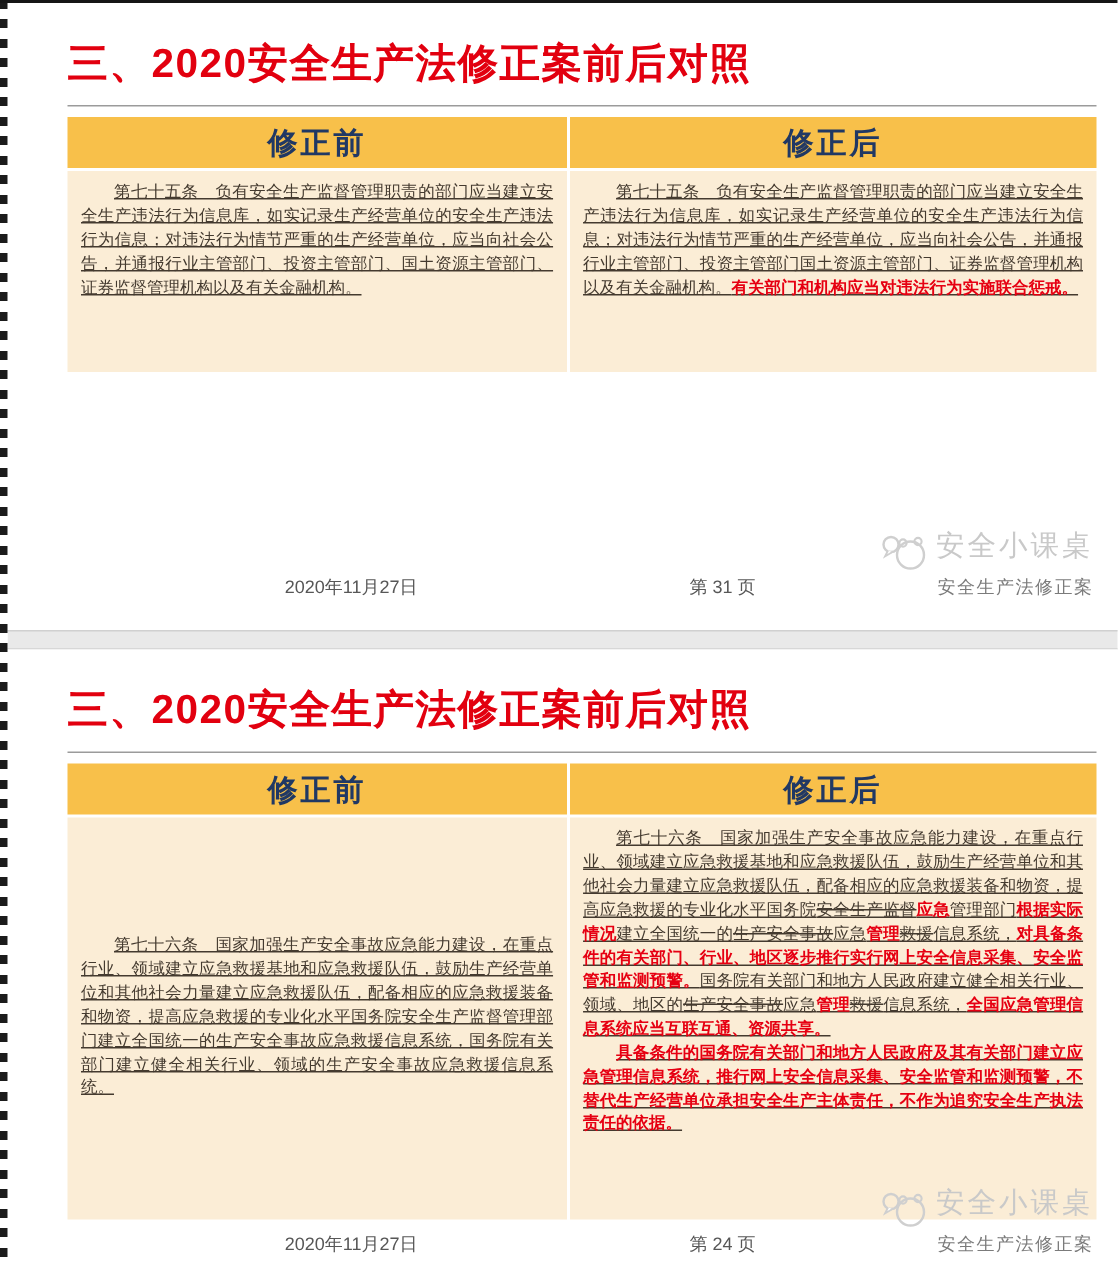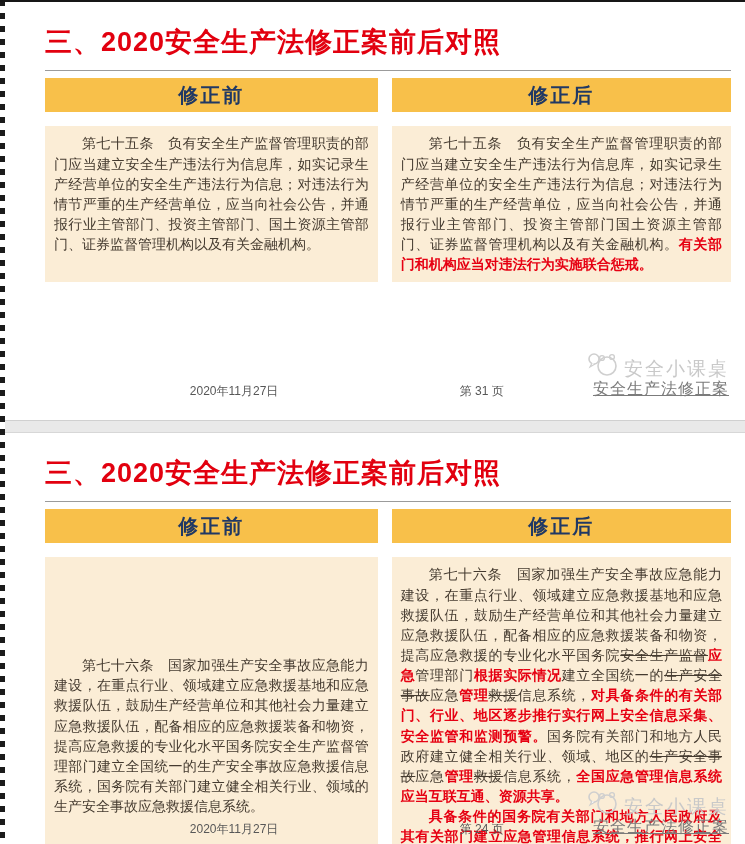--- a/index.html
+++ b/index.html
@@ -19,49 +19,49 @@
   #slide1{top:2px;height:418px;}
   #slide2{top:433px;height:411px;}
   .slide-inner{padding:24px 14px 0 40px;}
 
   .slide-title{
     color:#e2000f;font-weight:bold;font-size:27px;letter-spacing:1px;
     margin:0;line-height:1.2;
   }
   .title-underline{height:0;border-bottom:1px solid #9b9b9b;margin-top:12px;}
 
-  .cmp-table{margin-top:7px;display:grid;grid-template-columns:48.5% 1fr;gap:14px;}
+  .cmp-table{margin-top:7px;display:grid;grid-template-columns:48.5% 1fr;gap:2px;}
   .hdr-cell{
     background:#f8c04a;height:34px;display:flex;align-items:center;justify-content:center;
     color:#203864;font-size:20px;font-weight:bold;letter-spacing:2px;
   }
   .body-cell{
-    background:#fbedd6;color:#443a2f;font-size:14px;line-height:1.44;
-    padding:7px 9px 8px 9px;box-sizing:border-box;text-align:justify;
+    background:#fbedd6;color:#443a2f;font-size:11px;line-height:1.44;
+    padding:7px 9px 8px 9px;box-sizing:border-box;text-align:justify;text-decoration:underline;
   }
   #slide1 .body-cell{min-height:134px;}
   #slide2 .body-cell{min-height:268px;}
   #slide2 .cell-before{display:flex;flex-direction:column;justify-content:center;}
 
   .rt-p{margin:0;text-indent:2em;}
   .seg-red{color:#e60012;font-weight:bold;}
   .seg-strike{text-decoration:line-through;}
 
   .slide-footer{
     position:absolute;left:48px;right:16px;display:flex;
     justify-content:space-between;align-items:flex-end;
     font-size:12px;color:#575757;
   }
   #slide1 .slide-footer{bottom:20px;}
   #slide2 .slide-footer{bottom:6px;}
   .footer-date{flex:1;text-align:right;}
   .footer-page{flex:1;text-align:right;}
   .footer-mark{flex:1;display:flex;flex-direction:column;align-items:flex-end;}
-  .brand-row{display:flex;align-items:flex-end;gap:2px;color:#c9c9c9;font-size:19px;letter-spacing:2px;line-height:1;}
-  .brand-sub{color:#7b7b7b;font-size:16px;letter-spacing:1px;margin-top:1px;text-decoration:underline;}
+  .brand-row{display:flex;align-items:flex-start;gap:2px;color:#c9c9c9;font-size:19px;letter-spacing:2px;line-height:1;}
+  .brand-sub{color:#7b7b7b;font-size:12px;letter-spacing:1px;margin-top:1px;}
   .logo-svg{display:block;}
 </style>
 </head>
 <body>
 
 <div class="top-line"></div>
 <div class="edge-strip"></div>
 <div class="slide-gap"></div>
 
 <div class="slide" id="slide1">

